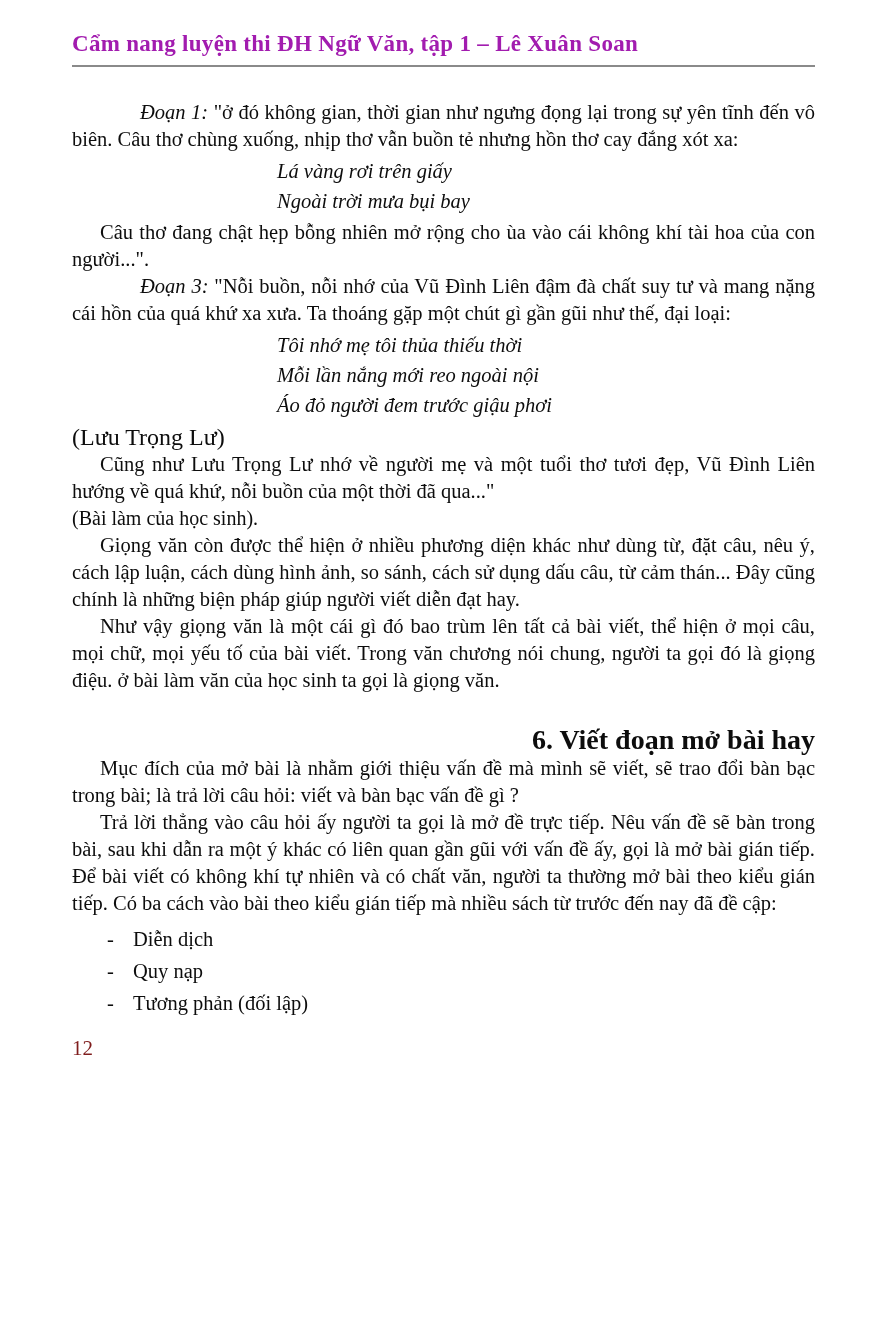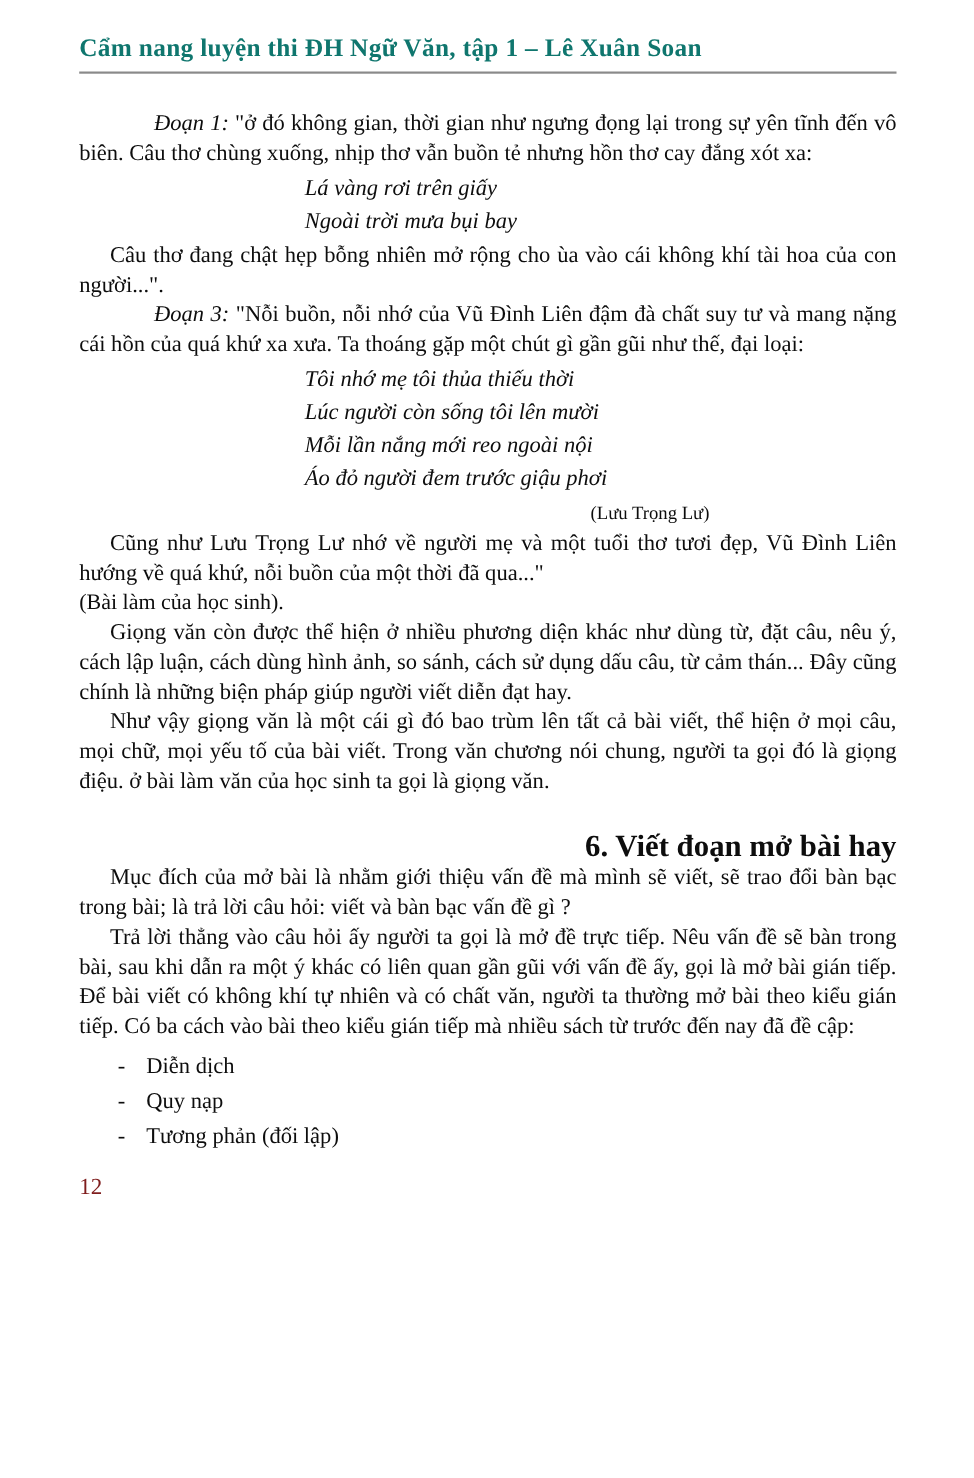--- a/index.html
+++ b/index.html
@@ -14,21 +14,21 @@
     background: #ffffff;
     box-sizing: border-box;
     padding: 30px 70px 0 72px;
     overflow: hidden;
     font-family: "Liberation Serif", "DejaVu Serif", serif;
     color: #0d0d0d;
   }
   .running-header {
     font-size: 23px;
     font-weight: bold;
-    color: #0f766e;
+    color: #a21caf;
     letter-spacing: 0.3px;
     padding-bottom: 7px;
     border-bottom: 2px solid #8a8a8a;
     line-height: 28px;
   }
   .body-text {
     margin: 0;
     font-size: 20.5px;
     line-height: 27px;
     text-align: justify;
@@ -37,23 +37,22 @@
   .content { margin-top: 32px; }
   .para-label { font-style: italic; margin-left: 40px; }
   .poem {
     margin: 3px 0 3px 205px;
     font-style: italic;
     font-size: 20.5px;
     line-height: 30px;
   }
   .poem-line { white-space: nowrap; }
   .attribution-poet {
-    font-size: 17px;
+    font-size: 24px;
     line-height: 28px;
-    text-align: right;
     padding-right: 170px;
     margin: 2px 0 0 0;
   }
   .attribution-student {
     font-size: 20px;
     line-height: 27px;
     margin: 0;
   }
   .section-heading {
     margin: 32px 0 2px 0;
@@ -101,21 +100,20 @@
     </div>
 
 
 
     <p class="body-text">Câu thơ đang chật hẹp bỗng nhiên mở rộng cho ùa vào cái không khí tài hoa của con người...".</p>
 
     <p class="body-text"><span class="para-label">Đoạn 3:</span><span> "Nỗi buồn, nỗi nhớ của Vũ Đình Liên đậm đà chất suy tư và mang nặng cái hồn của quá khứ xa xưa. Ta thoáng gặp một chút gì gần gũi như thế, đại loại:</span></p>
 
     <div class="poem">
       <div class="poem-line">Tôi nhớ mẹ tôi thủa thiếu thời</div>
-      <div class="poem-line">Lúc người còn sống tôi lên mười</div>
       <div class="poem-line">Mỗi lần nắng mới reo ngoài nội</div>
       <div class="poem-line">Áo đỏ người đem trước giậu phơi</div>
     </div>
 
     <p class="attribution-poet">(Lưu Trọng Lư)</p>
 
     <p class="body-text">Cũng như Lưu Trọng Lư nhớ về người mẹ và một tuổi thơ tươi đẹp, Vũ Đình Liên hướng về quá khứ, nỗi buồn của một thời đã qua..."</p>
 
     <p class="attribution-student">(Bài làm của học sinh).</p>
 

